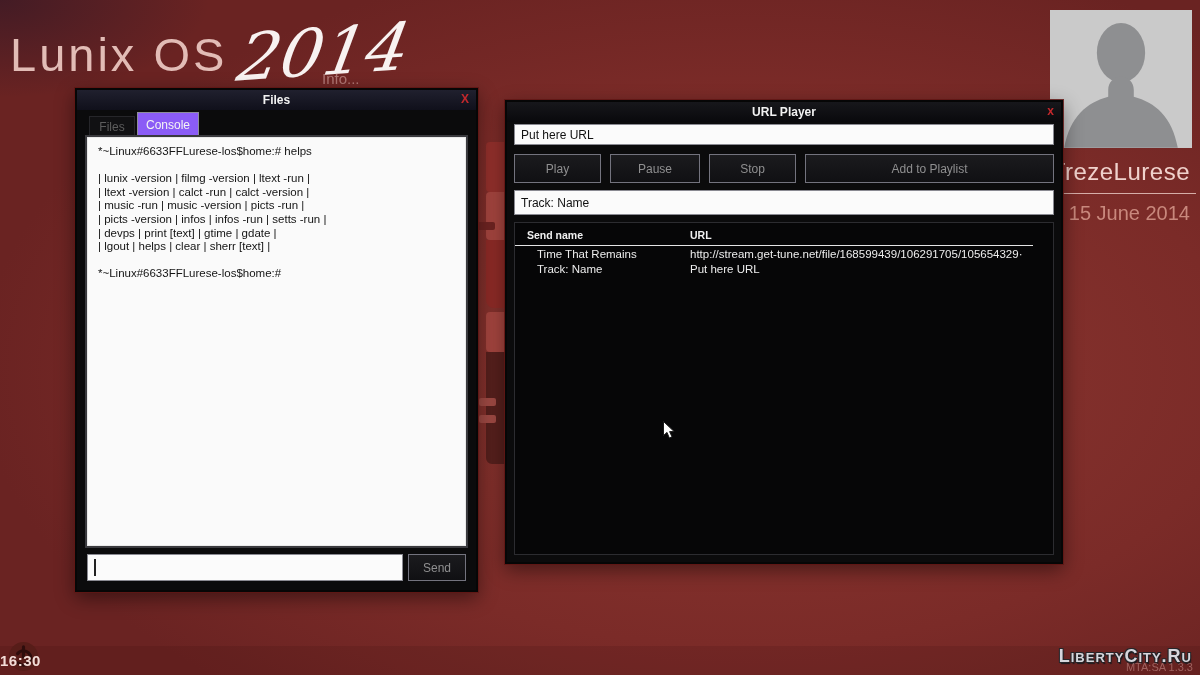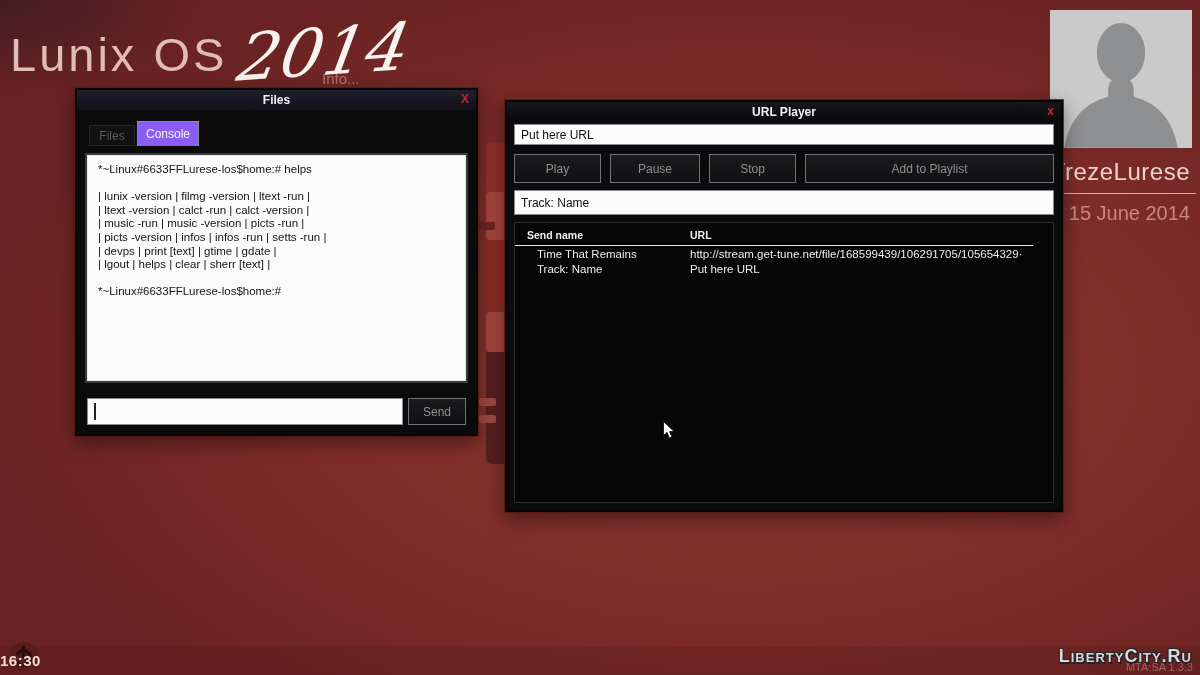--- a/index.html
+++ b/index.html
@@ -40,36 +40,36 @@
   .tb-black{ background:linear-gradient(#17171b,#09090c); }
 
   .text-input{ background:#fbfbfb; border:1px solid #8a8a92; color:#111;
     font-size:12px; padding:0 6px; display:flex; align-items:center; }
 
   .btn{ background:linear-gradient(#1b1b1e,#101013); border:1px solid #73737e;
     color:#8f8f90; font-size:12px; display:flex; align-items:center; justify-content:center;
     font-family:"Liberation Sans", sans-serif; }
 
   
-  .files-window{ left:75px; top:88px; width:403px; height:348px;gap:9px; }
+  .files-window{ left:75px; top:88px; width:403px; height:504px; }
   .tabs{ display:flex; align-items:flex-end; height:27px; padding-left:12px; gap:2px; flex:0 0 auto; }
   .tab{ font-size:12px; display:flex; align-items:center; justify-content:center; }
   .tab-inactive{ width:46px; height:21px; color:#5d5d5d; background:#111113; border:1px solid #26262a; }
   .tab-active{ width:62px; height:25px; color:#f4f4f4; background:#8b5cf6; border:1px solid #8d8d99; border-bottom:none; }
   .console{ flex:1; margin:0 10px; background:#fafafa; border:1px solid #e9e9e9;
     box-shadow:0 0 0 2px #3a3a3e; padding:7px 10px; overflow:hidden;
     font-size:11.5px; color:#141414; line-height:13.6px; }
   .console-line{ min-height:13.6px; white-space:pre; }
   .send-row{ flex:0 0 auto; display:flex; gap:5px; margin:8px 10px 9px 10px; height:27px; }
   .console-input{ flex:1; position:relative; }
   .console-input .caret{ width:2px; height:17px; background:#222; display:inline-block; }
   .send-btn{ width:58px; }
 
   
-  .player-window{ left:505px; top:100px; width:558px; height:412px; }
+  .player-window{ left:505px; top:100px; width:558px; height:464px; }
   .player-pad{ flex:1; display:flex; flex-direction:column; padding:2px 7px 7px 7px; }
   .url-input{ height:21px; flex:0 0 auto; }
   .btn-row{ display:flex; gap:9px; margin-top:9px; height:29px; flex:0 0 auto; }
   .btn-play{ width:87px; } .btn-pause{ width:90px; } .btn-stop{ width:87px; }
   .btn-add{ flex:1; }
   .track-input{ height:25px; margin-top:7px; flex:0 0 auto; }
   .tracklist{ flex:1; margin-top:7px; background:#060607; border:1px solid #2c2c30; overflow:hidden; }
   .list-header{ display:grid; grid-template-columns:163px 1fr; padding:6px 0 4px 12px;
     margin-right:20px; border-bottom:1px solid #e4e4e4; }
   .list-header span{ font-size:10.5px; font-weight:bold; color:#f0f0f0; }

